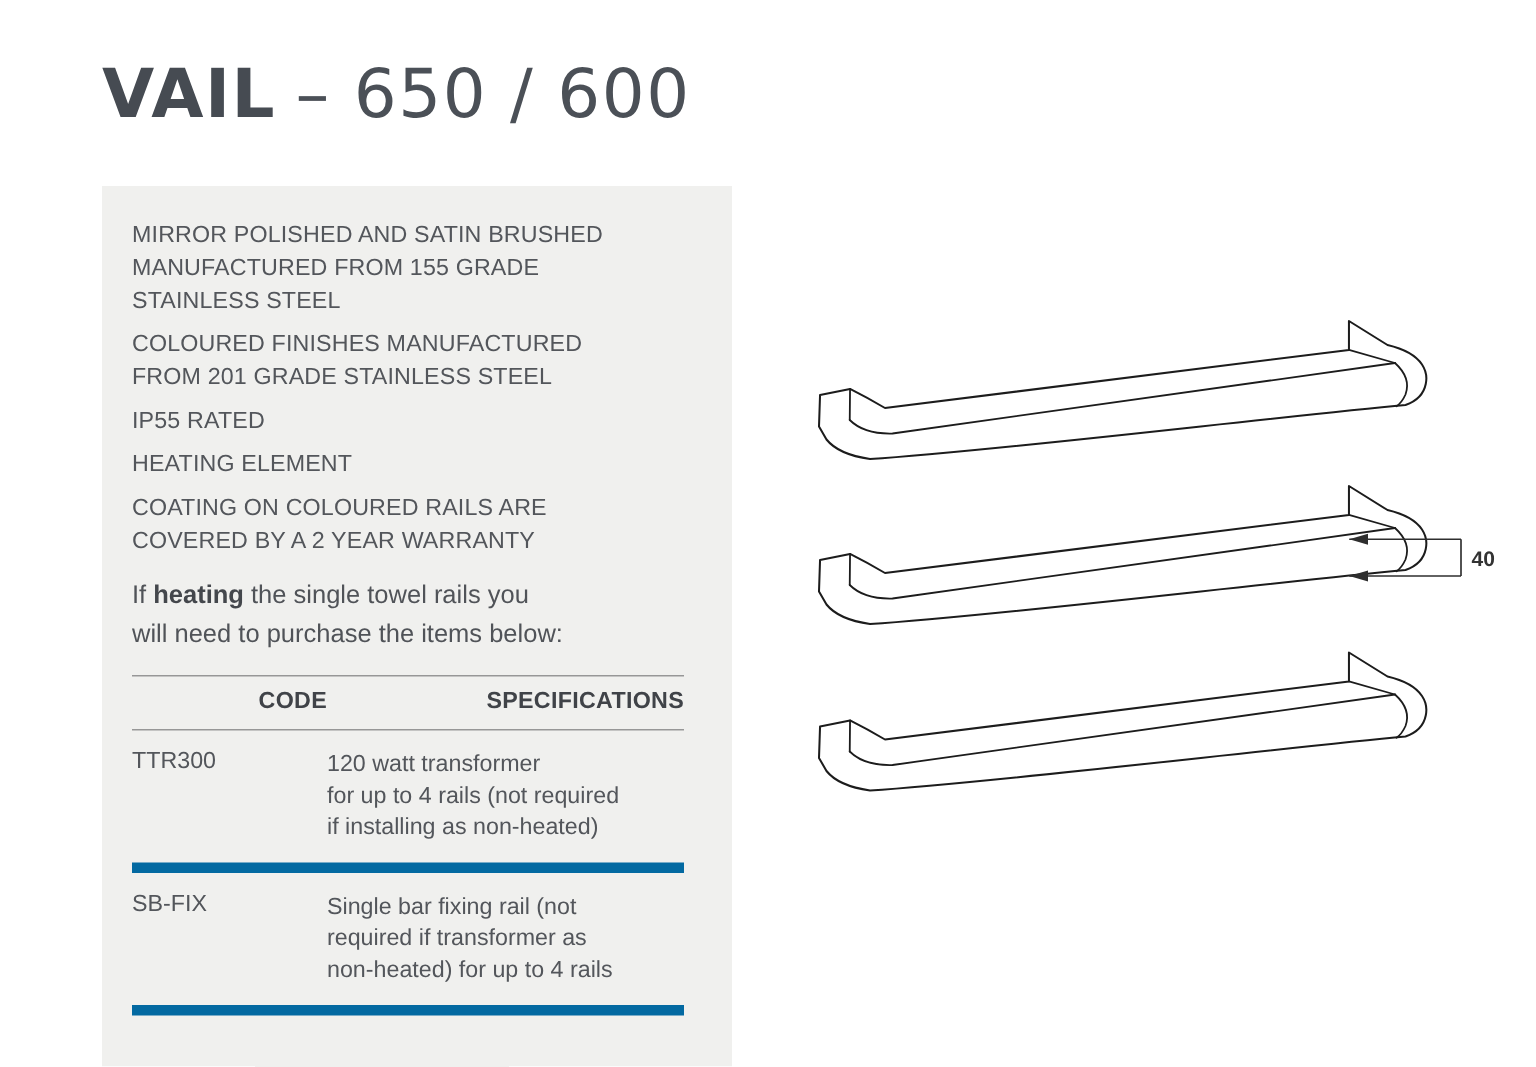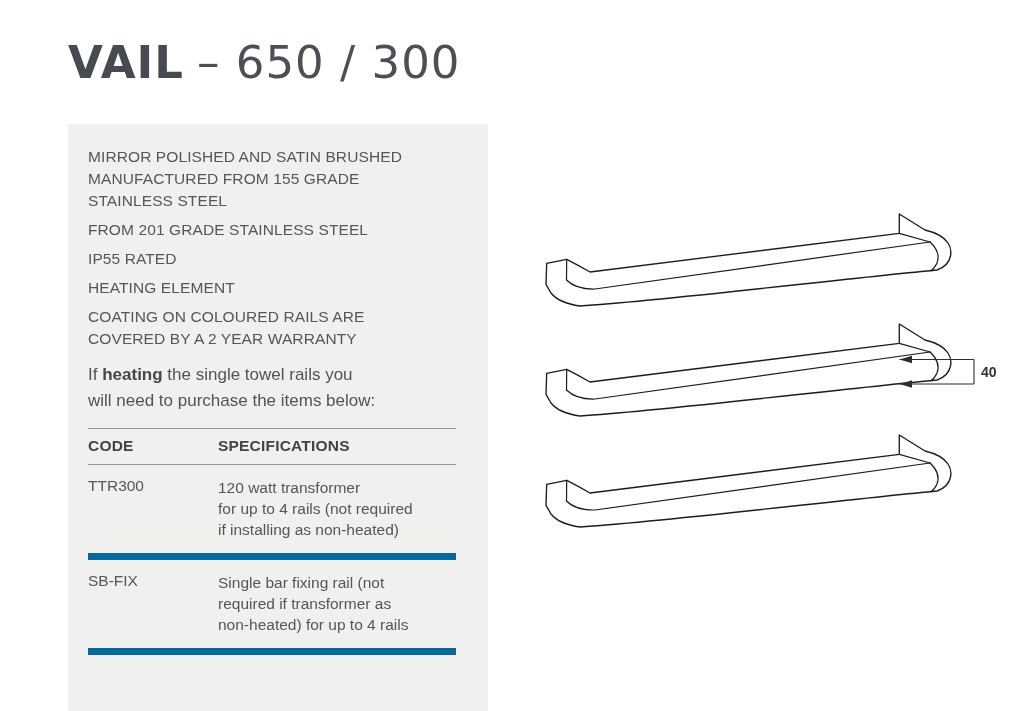--- a/index.html
+++ b/index.html
@@ -12,49 +12,50 @@
   .title .t-bold{font-weight:700;}
   .title .t-rest{font-weight:400;margin-left:13px;color:#4b5057;}
   
   .panel{position:absolute;left:68px;top:124px;width:420px;height:595px;
          background:#f0f0ee;box-sizing:border-box;padding:22px 26px 0 20px;}
   .spec-para{margin:0 0 7px 0;}
   .spec-line{font-size:15.5px;line-height:22px;color:#53565b;letter-spacing:0.1px;}
   .note{margin:12px 0 0 0;font-size:17px;line-height:26px;color:#505358;}
   .note b{font-weight:700;color:#44474c;}
   table.acc{margin-top:14px;border-collapse:collapse;width:368px;table-layout:fixed;}
-  table.acc th{text-align:left;font-size:15.5px;letter-spacing:0.2px;color:#404348;
+  table.acc th{text-align:right;font-size:15.5px;letter-spacing:0.2px;color:#404348;
                padding:8px 0 9px 0;border-top:1px solid #979797;border-bottom:1px solid #979797;}
   table.acc th.col-code{width:130px;}
   table.acc td{font-size:15.5px;color:#53565b;vertical-align:top;
                padding:12px 0 13px 0;border-bottom:7px solid #0369a1;}
   .spec-cell-line{line-height:21px;}
   
   svg.diagram{position:absolute;left:0;top:0;width:1024px;height:711px;}
   .rail-outline{fill:#ffffff;stroke:#1c1c1c;stroke-width:1.35;stroke-linejoin:round;}
   .rail-iline{fill:none;stroke:#1c1c1c;stroke-width:1.2;stroke-linejoin:round;stroke-linecap:round;}
   .dim-line{stroke:#2e2e2e;stroke-width:1.1;fill:none;}
   .dim-arrow{fill:#2e2e2e;stroke:none;}
   .dim-text{font-family:"Liberation Sans",sans-serif;font-size:14px;font-weight:700;fill:#333333;}
 </style>
 </head>
 <body>
 
 <div class="page">
 
-  <h1 class="title"><span class="t-bold">VAIL</span><span class="t-rest">– 650 / 300</span></h1>
+  <h1 class="title"><span class="t-bold">VAIL</span><span class="t-rest">– 650 / 600</span></h1>
 
   <div class="panel">
     <div id="spec-list">
         <div class="spec-para">
           <div class="spec-line">MIRROR POLISHED AND SATIN BRUSHED</div>
           <div class="spec-line">MANUFACTURED FROM 155 GRADE</div>
           <div class="spec-line">STAINLESS STEEL</div>
         </div>
         <div class="spec-para">
+          <div class="spec-line">COLOURED FINISHES MANUFACTURED</div>
           <div class="spec-line">FROM 201 GRADE STAINLESS STEEL</div>
         </div>
         <div class="spec-para">
           <div class="spec-line">IP55 RATED</div>
         </div>
         <div class="spec-para">
           <div class="spec-line">HEATING ELEMENT</div>
         </div>
         <div class="spec-para">
           <div class="spec-line">COATING ON COLOURED RAILS ARE</div>

